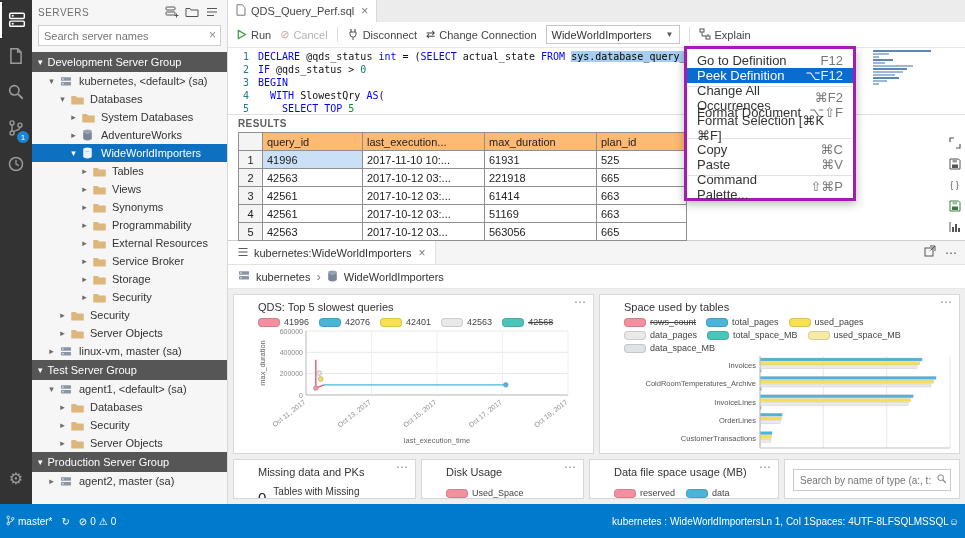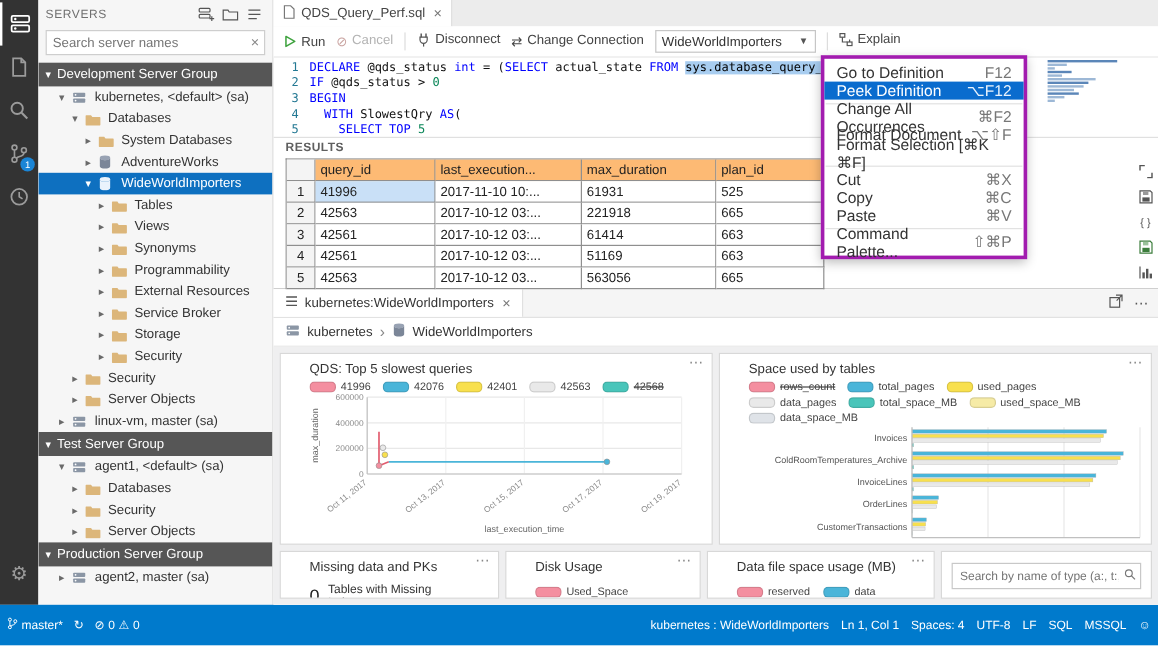--- a/index.html
+++ b/index.html
@@ -28,21 +28,21 @@
 .tree-row.selected .chev{color:#fff}
 .tree-row.selected svg *{fill:#eaf3fc}
 .chev{width:9px;font-size:9px;color:#6a6a6a;text-align:center;flex:none}
 .ticon{width:15px;display:flex;align-items:center;flex:none}
 
 .editor-col{flex:1;min-width:0;display:flex;flex-direction:column;background:#fff;position:relative}
 .tabbar{height:22px;background:#ececec;display:flex;flex:none}
 .tab{background:#fff;padding:0 8px;display:flex;align-items:center;gap:5px;font-size:11px;color:#444;border-right:1px solid #d9d9d9}
 .tab-close{color:#777;font-size:12px;margin-left:2px}
 .toolbar{height:26px;display:flex;align-items:center;gap:9px;padding:0 8px;font-size:11px;color:#444;border-bottom:1px solid #e8e8e8;background:#fff;flex:none}
-.tb-btn{display:flex;gap:4px;cursor:pointer}
+.tb-btn{display:flex;align-items:center;gap:4px;cursor:pointer}
 .tb-btn.disabled{color:#b3b3b3}
 .tb-sep{width:1px;height:15px;background:#ddd}
 .db-select{border:1px solid #c6c6c6;height:19px;display:flex;align-items:center;padding:0 5px;gap:14px;font-size:11px;color:#333}
 .dd-arrow{font-size:8px;color:#555}
 
 .code{position:relative;height:66px;display:flex;font-family:"DejaVu Sans Mono",monospace;font-size:10px;line-height:13px;padding-top:2px;overflow:hidden;flex:none}
 .gutter{width:30px;color:#237893;text-align:right;padding-right:9px;flex:none}
 .codelines{white-space:pre;color:#111}
 .tok-kw{color:#0000ff}
 .tok-num{color:#098658}
@@ -86,21 +86,21 @@
 .struck{text-decoration:line-through}
 .mi-line{display:flex;align-items:center;gap:7px;margin-top:7px}
 .mi-val{font-size:15px;color:#222}
 .mi-lab{font-size:10px;color:#333}
 .search-box{position:relative;width:100%}
 .search-box input{width:100%;height:22px;border:1px solid #c8c8c8;font-size:10px;padding:0 18px 0 6px;font-family:inherit;color:#333;background:#fff}
 .search-box .mag{position:absolute;right:4px;top:4px;color:#777}
 
 .statusbar{height:14px;background:#007acc;color:#fff;display:flex;align-items:center;font-size:10px;padding:17px 6px;gap:9px;flex:none}
 .sb-item{display:inline-flex;align-items:center;gap:3px;white-space:nowrap;cursor:pointer}
-.sb-right{margin-left:auto;display:flex;gap:10px;align-items:flex-end}
+.sb-right{margin-left:auto;display:flex;align-items:flex-end}
 
 .context-menu{position:absolute;left:684px;top:46px;width:172px;background:#fff;border:3px solid #a21caf;box-shadow:0 3px 9px rgba(0,0,0,.28);padding:4px 0;z-index:50;font-size:13px}
 .menu-item{height:15px;display:flex;align-items:center;padding:0 10px;color:#333;cursor:pointer}
 .mi-key{margin-left:auto;color:#777}
 .menu-item.hl{background:#0a6cce;color:#fff}
 .menu-item.hl .mi-key{color:#e8f2fc}
 .menu-sep{height:1px;background:#e2e2e2;margin:3px 1px}
 </style>
 </head>
 <body>
@@ -809,24 +809,20 @@
       <div class="menu-item">
         <span class="mi-label">Format Document</span>
         <span class="mi-key">⌥⇧F</span>
       </div>
       <div class="menu-item">
         <span class="mi-label">Format Selection [⌘K ⌘F]</span>
         <span class="mi-key"></span>
       </div>
       <div class="menu-sep"></div>
       <div class="menu-item">
-        <span class="mi-label">Cut</span>
-        <span class="mi-key">⌘X</span>
-      </div>
-      <div class="menu-item">
         <span class="mi-label">Copy</span>
         <span class="mi-key">⌘C</span>
       </div>
       <div class="menu-item">
         <span class="mi-label">Paste</span>
         <span class="mi-key">⌘V</span>
       </div>
       <div class="menu-sep"></div>
       <div class="menu-item">
         <span class="mi-label">Command Palette...</span>

